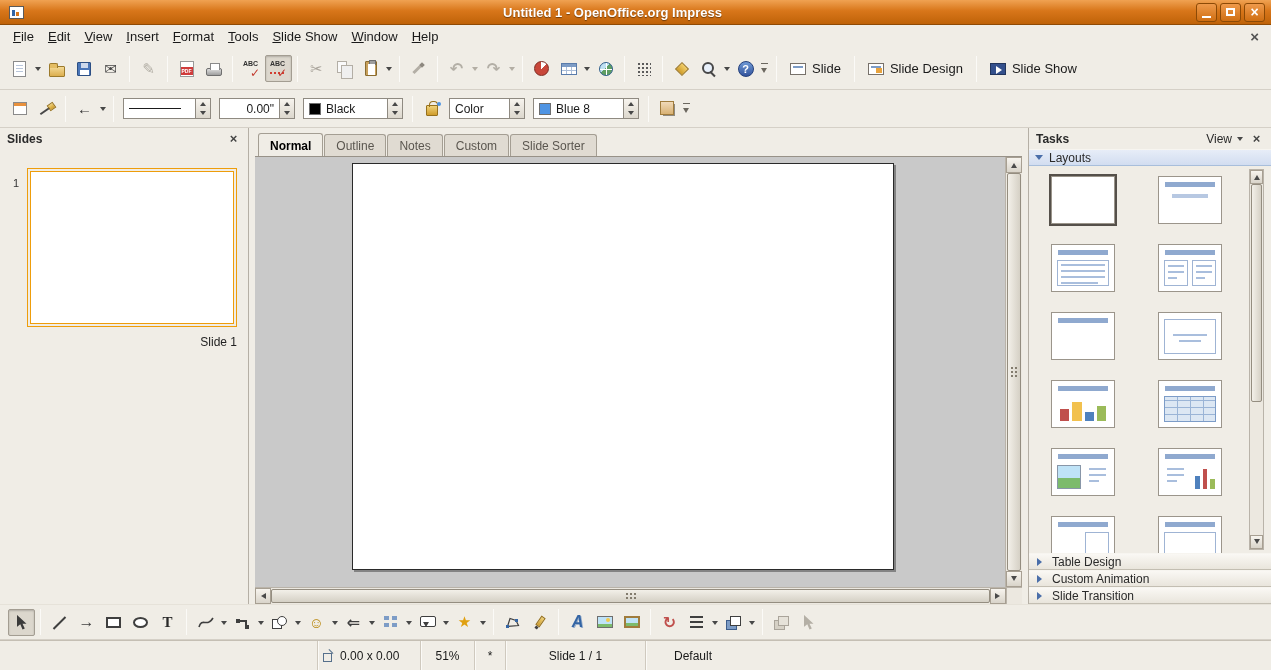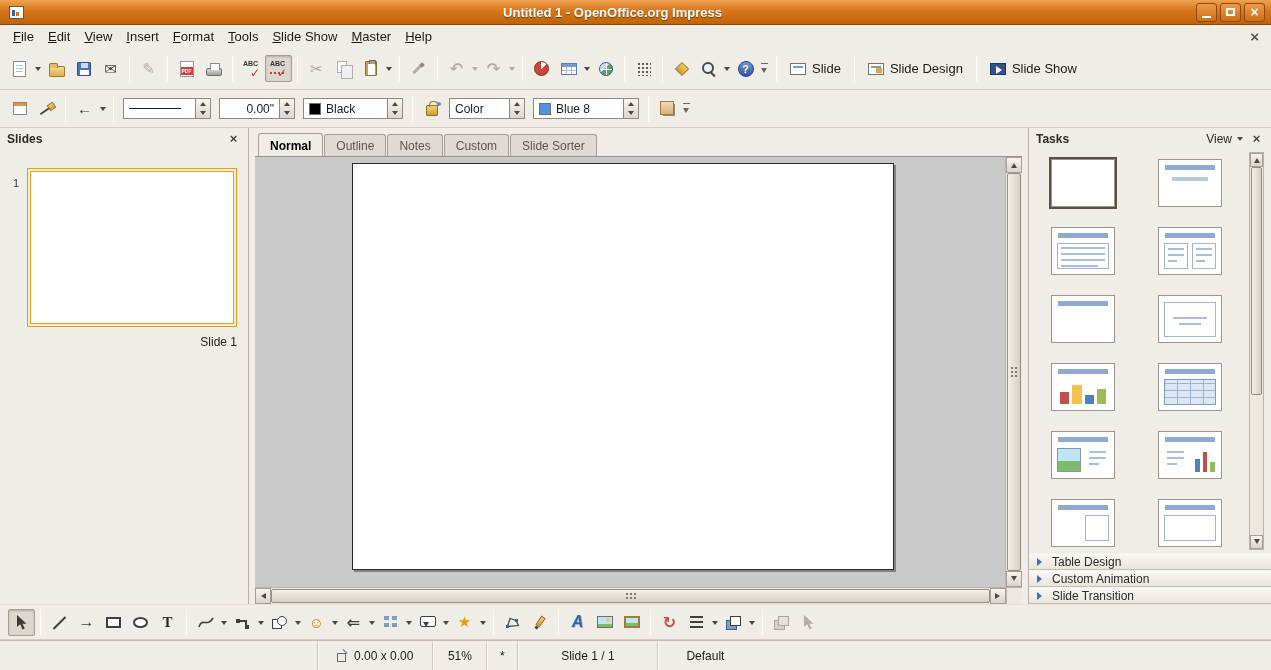--- a/index.html
+++ b/index.html
@@ -223,21 +223,21 @@
 .ic-arr::after{content:"";position:absolute;right:0;top:0;width:9px;height:8px;background:#fff;border:1px solid #3f3f3f;}
 .ic-ext{width:15px;height:13px;}
 .ic-ext::before{content:"";position:absolute;left:0;top:4px;width:9px;height:8px;background:#d5d0c5;border:1px solid #aaa49a;}
 .ic-ext::after{content:"";position:absolute;right:0;top:0;width:9px;height:8px;background:#e6e2d9;border:1px solid #aaa49a;}
 
 
 .statusbar{flex:0 0 30px;display:flex;align-items:stretch;background:#f0ede6;border-top:1px solid #c5bfb4;font-size:12px;color:#1a1a1a;}
 .sb-f{display:flex;align-items:center;padding:0 8px;border-right:1px solid #cfc9be;box-shadow:1px 0 0 #fbfaf7;white-space:nowrap;}
 .sb-blank{flex:0 0 318px;}
 .sb-pos{flex:0 0 262px;gap:7px;}
-.sb-size{flex:0 0 103px;gap:6px;padding:0 19px;}
+.sb-size{flex:0 0 103px;gap:6px;padding:0 5px;}
 .sb-zoom{flex:0 0 54px;justify-content:center;}
 .sb-mod{flex:0 0 31px;justify-content:center;}
 .sb-slide{flex:0 0 140px;justify-content:center;}
 .sb-style{flex:1;padding-left:28px;border-right:none;}
 .sb-cross{width:11px;height:11px;position:relative;flex:0 0 auto;}
 .sb-cross::before{content:"";position:absolute;left:0;top:5px;width:11px;height:1px;background:#56708c;}
 .sb-cross::after{content:"";position:absolute;left:5px;top:0;width:1px;height:11px;background:#56708c;}
 .sb-dim{width:11px;height:11px;position:relative;flex:0 0 auto;}
 .sb-dim::before{content:"";position:absolute;left:0;top:3px;width:7px;height:7px;border:1px solid #56708c;}
 .sb-dim::after{content:"";position:absolute;right:0;top:1px;width:6px;height:1px;background:#56708c;transform:rotate(45deg);}
@@ -262,21 +262,21 @@
   </div>
 
   <div class="menubar">
     <span class="menu-item">File</span>
     <span class="menu-item">Edit</span>
     <span class="menu-item">View</span>
     <span class="menu-item">Insert</span>
     <span class="menu-item">Format</span>
     <span class="menu-item">Tools</span>
     <span class="menu-item">Slide Show</span>
-    <span class="menu-item">Master</span>
+    <span class="menu-item">Window</span>
     <span class="menu-item">Help</span>
     <span class="mspacer"></span>
     <span class="doc-close"></span>
   </div>
 
   <div class="toolbar std">
     <div class="tbtn">
         <span class="ic ic-newdoc"></span>
       </div>
     <div class="dd"></div>
@@ -511,20 +511,24 @@
 
     <div class="tasks-panel">
       <div class="panel-header">
         <span>Tasks</span>
         <span class="grow"></span>
         <span class="view-menu">
             <span>View</span>
           </span>
         <span class="close-x"></span>
       </div>
+      <div class="section-row highlight">
+        <span class="tri-exp"></span>
+        <span>Layouts</span>
+      </div>
       <div class="layouts-area">
         <div class="lay-grid">
           <div class="lay selected"></div>
           <div class="lay">
               <span class="lt-title"></span>
               <span class="lt-sub"></span>
             </div>
           <div class="lay">
               <span class="lt-title"></span>
               <span class="lt-box">

